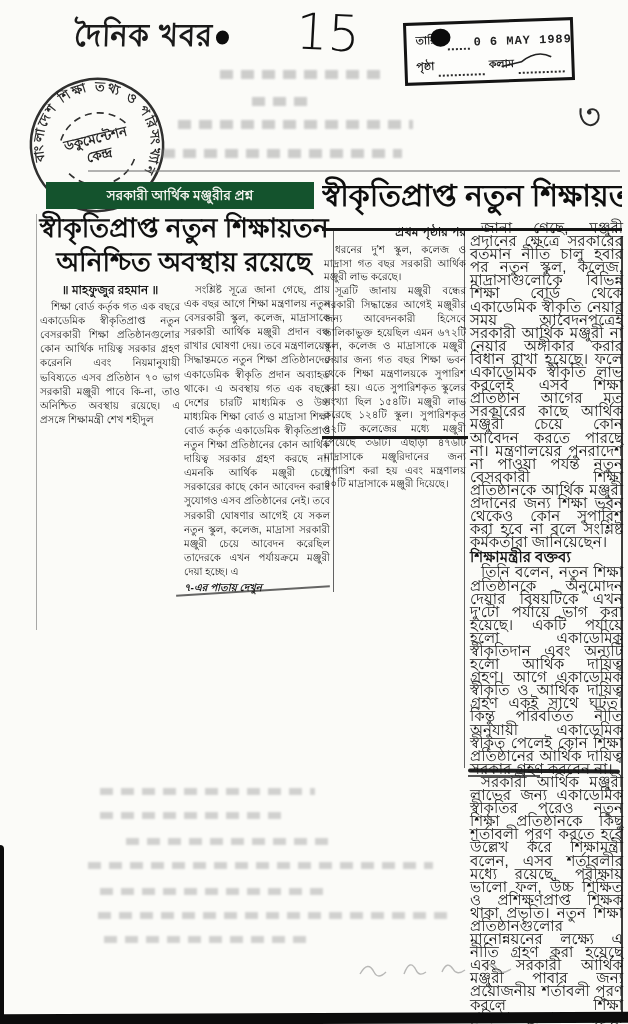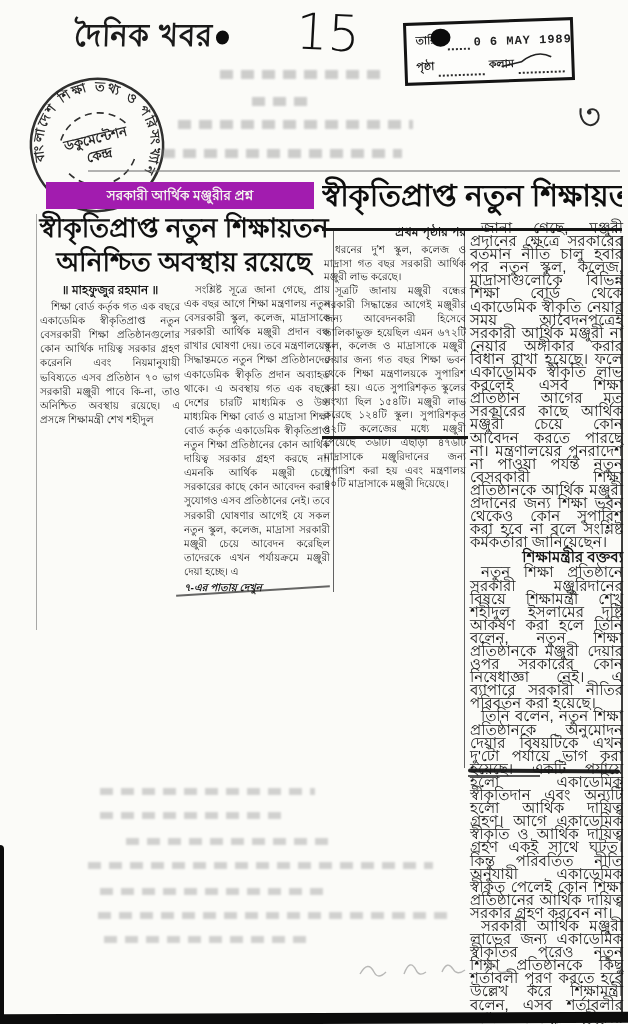--- a/index.html
+++ b/index.html
@@ -50,38 +50,38 @@
   .divider-right{left:464px;top:228px;width:1px;height:540px;background:#3d3d3d;opacity:.8}
   .r-edge{left:621px;top:236px;width:2px;height:776px;background:#1b1b1b;opacity:.85}
   .hrule-col1{left:322px;top:436px;width:146px;height:2.5px;background:#161616}
   .l-bottom{left:176px;top:590px;width:154px;height:2px;background:#333;transform:rotate(-3.5deg);opacity:.75}
   .r-bottom{left:468px;top:769px;width:152px;height:4px;background:#202020;border-radius:2px;transform:rotate(.4deg)}
   .r-bottom2{left:468px;top:775px;width:72px;height:2px;background:#2e2e2e;opacity:.8}
   .bottom-bar{left:-2px;top:1013px;width:634px;height:11px;background:#0c0c0c;transform:rotate(-.25deg)}
   .left-sliver{left:0;top:845px;width:4px;height:172px;background:#0c0c0c;border-top-right-radius:70px}
 
   
-  .kicker{left:46px;top:182px;width:268px;height:27px;background:#a21caf;color:#f4f4ef;
+  .kicker{left:46px;top:182px;width:268px;height:27px;background:#14532d;color:#f4f4ef;
           text-align:center;font-size:13.5px;font-weight:bold;line-height:27px;white-space:nowrap;overflow:hidden}
   .lheadline{left:34px;top:211px;width:300px;text-align:center;font-size:26.5px;line-height:34px;
              font-weight:800;color:#101010}
   .bodycol{font-size:10.2px;line-height:14.1px;text-align:justify;color:#161616}
   .bodycol p{text-indent:11px;margin:0}
   .lcol1{left:40px;top:283px;width:140px}
   .lcol2{left:184px;top:283px;width:146px}
   .byline{text-align:center;font-weight:bold;font-size:12px;text-indent:0!important;margin-bottom:3px!important}
   .see-more{font-weight:bold;font-style:italic;text-indent:0!important;margin-top:2px!important}
 
   
   .rheadline{left:322px;top:172px;width:300px;text-align:center;font-size:30px;font-weight:800;
              color:#0e0e0e;padding-bottom:5px;border-bottom:3px solid #151515;white-space:nowrap;overflow:hidden}
   .rcol1{left:324px;top:226px;width:142px;line-height:13.8px}
   .rcol2{left:470px;top:221px;width:153px;font-size:15px;line-height:13.1px}
   .contnote{text-align:right;font-weight:bold;font-size:12px;text-indent:0!important;margin-bottom:3px!important}
-  .subhead{text-align:right;font-weight:bold;text-indent:0!important;margin:2px 0!important}
+  .subhead{text-align:left;font-weight:bold;text-indent:0!important;margin:2px 0!important}
 
   .handwriting{left:355px;top:946px;opacity:.5}
 </style>
 </head>
 <body>
 
 <div class="page">
 
   <div class="abs masthead">
     <span>দৈনিক খবর</span><span class="bullet"></span>
@@ -159,21 +159,20 @@
 
   <div class="abs bodycol rcol1">
     <p class="contnote">প্রথম পৃষ্ঠার পর</p>
     <p>ধরনের দু'শ স্কুল, কলেজ ও মাদ্রাসা গত বছর সরকারী আর্থিক মঞ্জুরী লাভ করেছে।</p>
     <p>সূত্রটি জানায় মঞ্জুরী বন্ধের সরকারী সিদ্ধান্তের আগেই মঞ্জুরীর জন্য আবেদনকারী হিসেবে তালিকাভুক্ত হয়েছিল এমন ৬৭২টি স্কুল, কলেজ ও মাদ্রাসাকে মঞ্জুরী দেয়ার জন্য গত বছর শিক্ষা ভবন থেকে শিক্ষা মন্ত্রণালয়কে সুপারিশ করা হয়। এতে সুপারিশকৃত স্কুলের সংখ্যা ছিল ১৫৪টি। মঞ্জুরী লাভ করেছে ১২৪টি স্কুল। সুপারিশকৃত ৪২টি কলেজের মধ্যে মঞ্জুরী পেয়েছে ৩৬টি। এছাড়া ৪৭৬টি মাদ্রাসাকে মঞ্জুরিদানের জন্য সুপারিশ করা হয় এবং মন্ত্রণালয় ৪০টি মাদ্রাসাকে মঞ্জুরী দিয়েছে।</p>
   </div>
 
   <div class="abs bodycol rcol2">
     <p>জানা গেছে, মঞ্জুরী প্রদানের ক্ষেত্রে সরকারের বর্তমান নীতি চালু হবার পর নতুন স্কুল, কলেজ, মাদ্রাসাগুলোকে বিভিন্ন শিক্ষা বোর্ড থেকে একাডেমিক স্বীকৃতি নেয়ার সময় আবেদনপত্রেই সরকারী আর্থিক মঞ্জুরী না নেয়ার অঙ্গীকার করার বিধান রাখা হয়েছে। ফলে একাডেমিক স্বীকৃতি লাভ করলেই এসব শিক্ষা প্রতিষ্ঠান আগের মত সরকারের কাছে আর্থিক মঞ্জুরী চেয়ে কোন আবেদন করতে পারছে না। মন্ত্রণালয়ের পুনরাদেশ না পাওয়া পর্যন্ত নতুন বেসরকারী শিক্ষা প্রতিষ্ঠানকে আর্থিক মঞ্জুরী প্রদানের জন্য শিক্ষা ভবন থেকেও কোন সুপারিশ করা হবে না বলে সংশ্লিষ্ট কর্মকর্তারা জানিয়েছেন।</p>
     <p class="subhead">শিক্ষামন্ত্রীর বক্তব্য</p>
-    <p>নতুন শিক্ষা প্রতিষ্ঠানে সরকারী মঞ্জুরিদানের বিষয়ে শিক্ষামন্ত্রী শেখ শহীদুল ইসলামের দৃষ্টি আকর্ষণ করা হলে তিনি বলেন, নতুন শিক্ষা প্রতিষ্ঠানকে মঞ্জুরী দেয়ার ওপর সরকারের কোন নিষেধাজ্ঞা নেই। এ ব্যাপারে সরকারী নীতির পরিবর্তন করা হয়েছে।</p>
     <p>তিনি বলেন, নতুন শিক্ষা প্রতিষ্ঠানকে অনুমোদন দেয়ার বিষয়টিকে এখন দু'টো পর্যায়ে ভাগ করা হয়েছে। একটি পর্যায়ে হলো একাডেমিক স্বীকৃতিদান এবং অন্যটি হলো আর্থিক দায়িত্ব গ্রহণ। আগে একাডেমিক স্বীকৃতি ও আর্থিক দায়িত্ব গ্রহণ একই সাথে ঘটত। কিন্তু পরিবর্তিত নীতি অনুযায়ী একাডেমিক স্বীকৃত পেলেই কোন শিক্ষা প্রতিষ্ঠানের আর্থিক দায়িত্ব সরকার গ্রহণ করবেন না।</p>
     <p>সরকারী আর্থিক মঞ্জুরী লাভের জন্য একাডেমিক স্বীকৃতির পরেও নতুন শিক্ষা প্রতিষ্ঠানকে কিছু শর্তাবলী পূরণ করতে হবে উল্লেখ করে শিক্ষামন্ত্রী বলেন, এসব শর্তাবলীর মধ্যে রয়েছে, পরীক্ষায় ভালো ফল, উচ্চ শিক্ষিত ও প্রশিক্ষণপ্রাপ্ত শিক্ষক থাকা প্রভৃতি। নতুন শিক্ষা প্রতিষ্ঠানগুলোর মানোন্নয়নের লক্ষ্যে এ নীতি গ্রহণ করা হয়েছে এবং সরকারী আর্থিক মঞ্জুরী পাবার জন্য প্রয়োজনীয় শর্তাবলী পূরণ করলে শিক্ষা প্রতিষ্ঠানগুলোর মানের উন্নয়ন ঘটবে বলে তিনি আশা প্রকাশ করেন।</p>
   </div>
 
   <div class="abs gb" style="left:100px;top:788px;width:215px"></div>
   <div class="abs gb" style="left:100px;top:812px;width:185px"></div>
   <div class="abs gb" style="left:126px;top:838px;width:210px"></div>
   <div class="abs gb" style="left:88px;top:862px;width:345px"></div>
   <div class="abs gb" style="left:100px;top:888px;width:230px"></div>
   <div class="abs gb" style="left:98px;top:912px;width:355px"></div>

